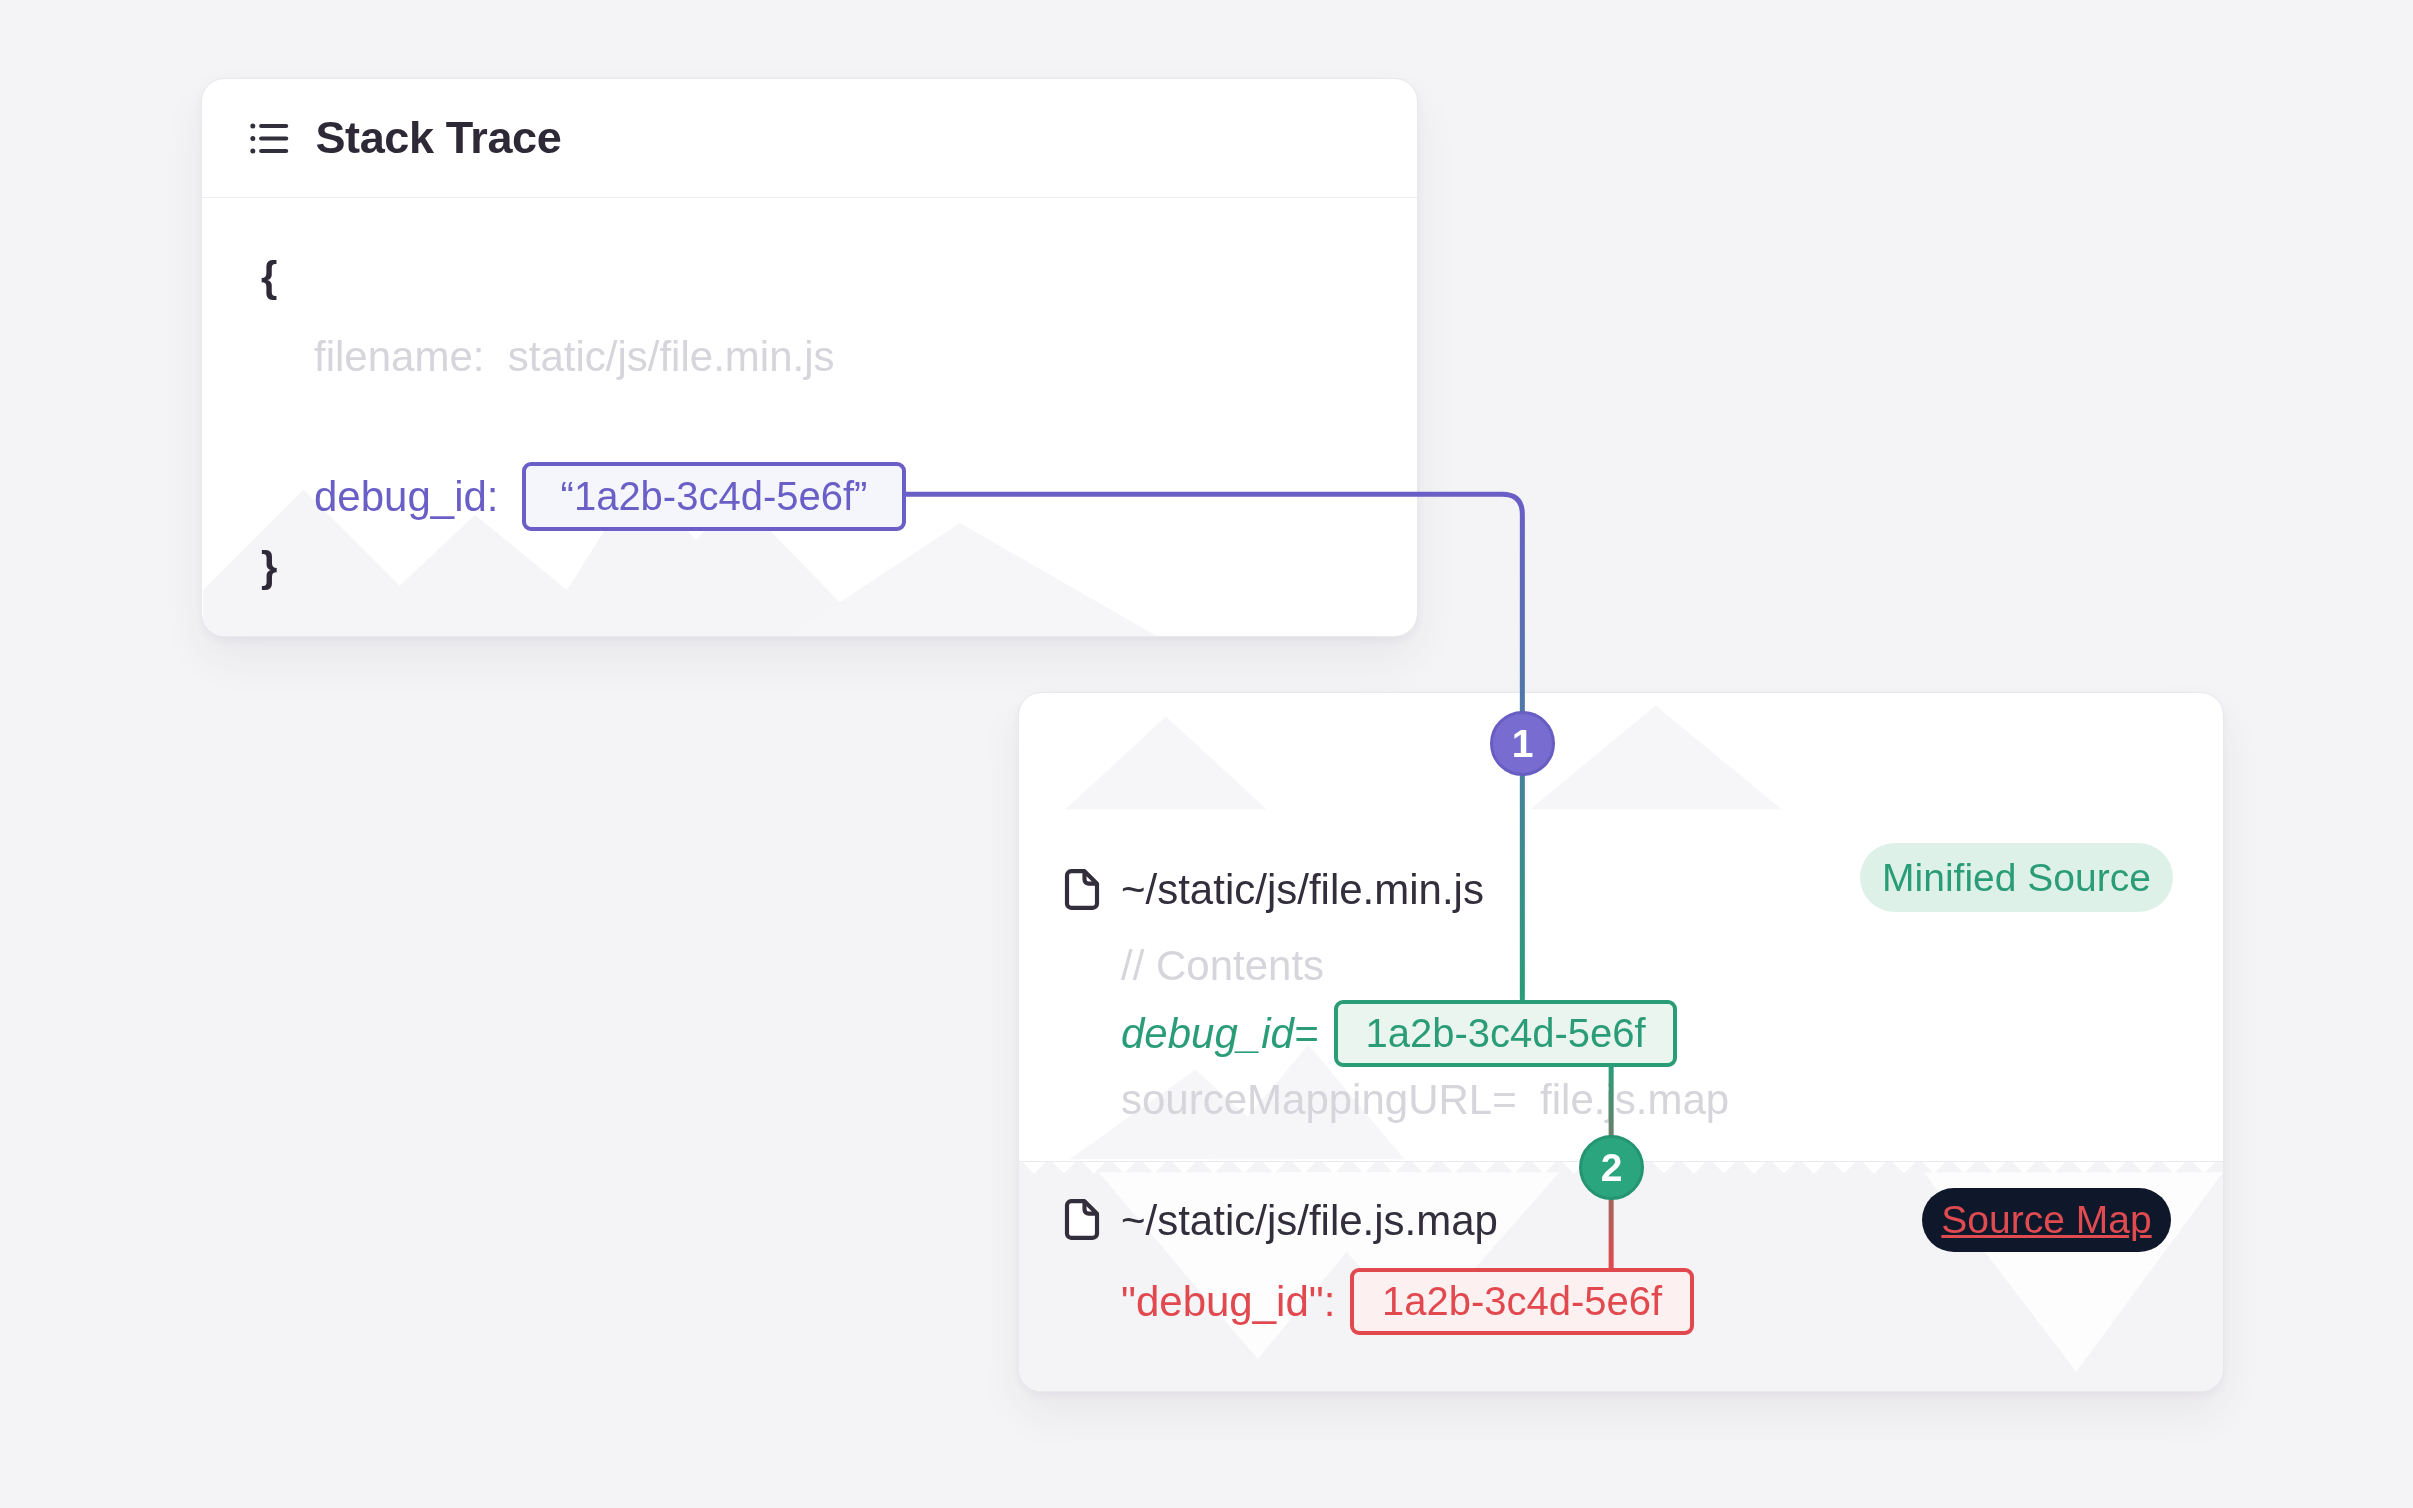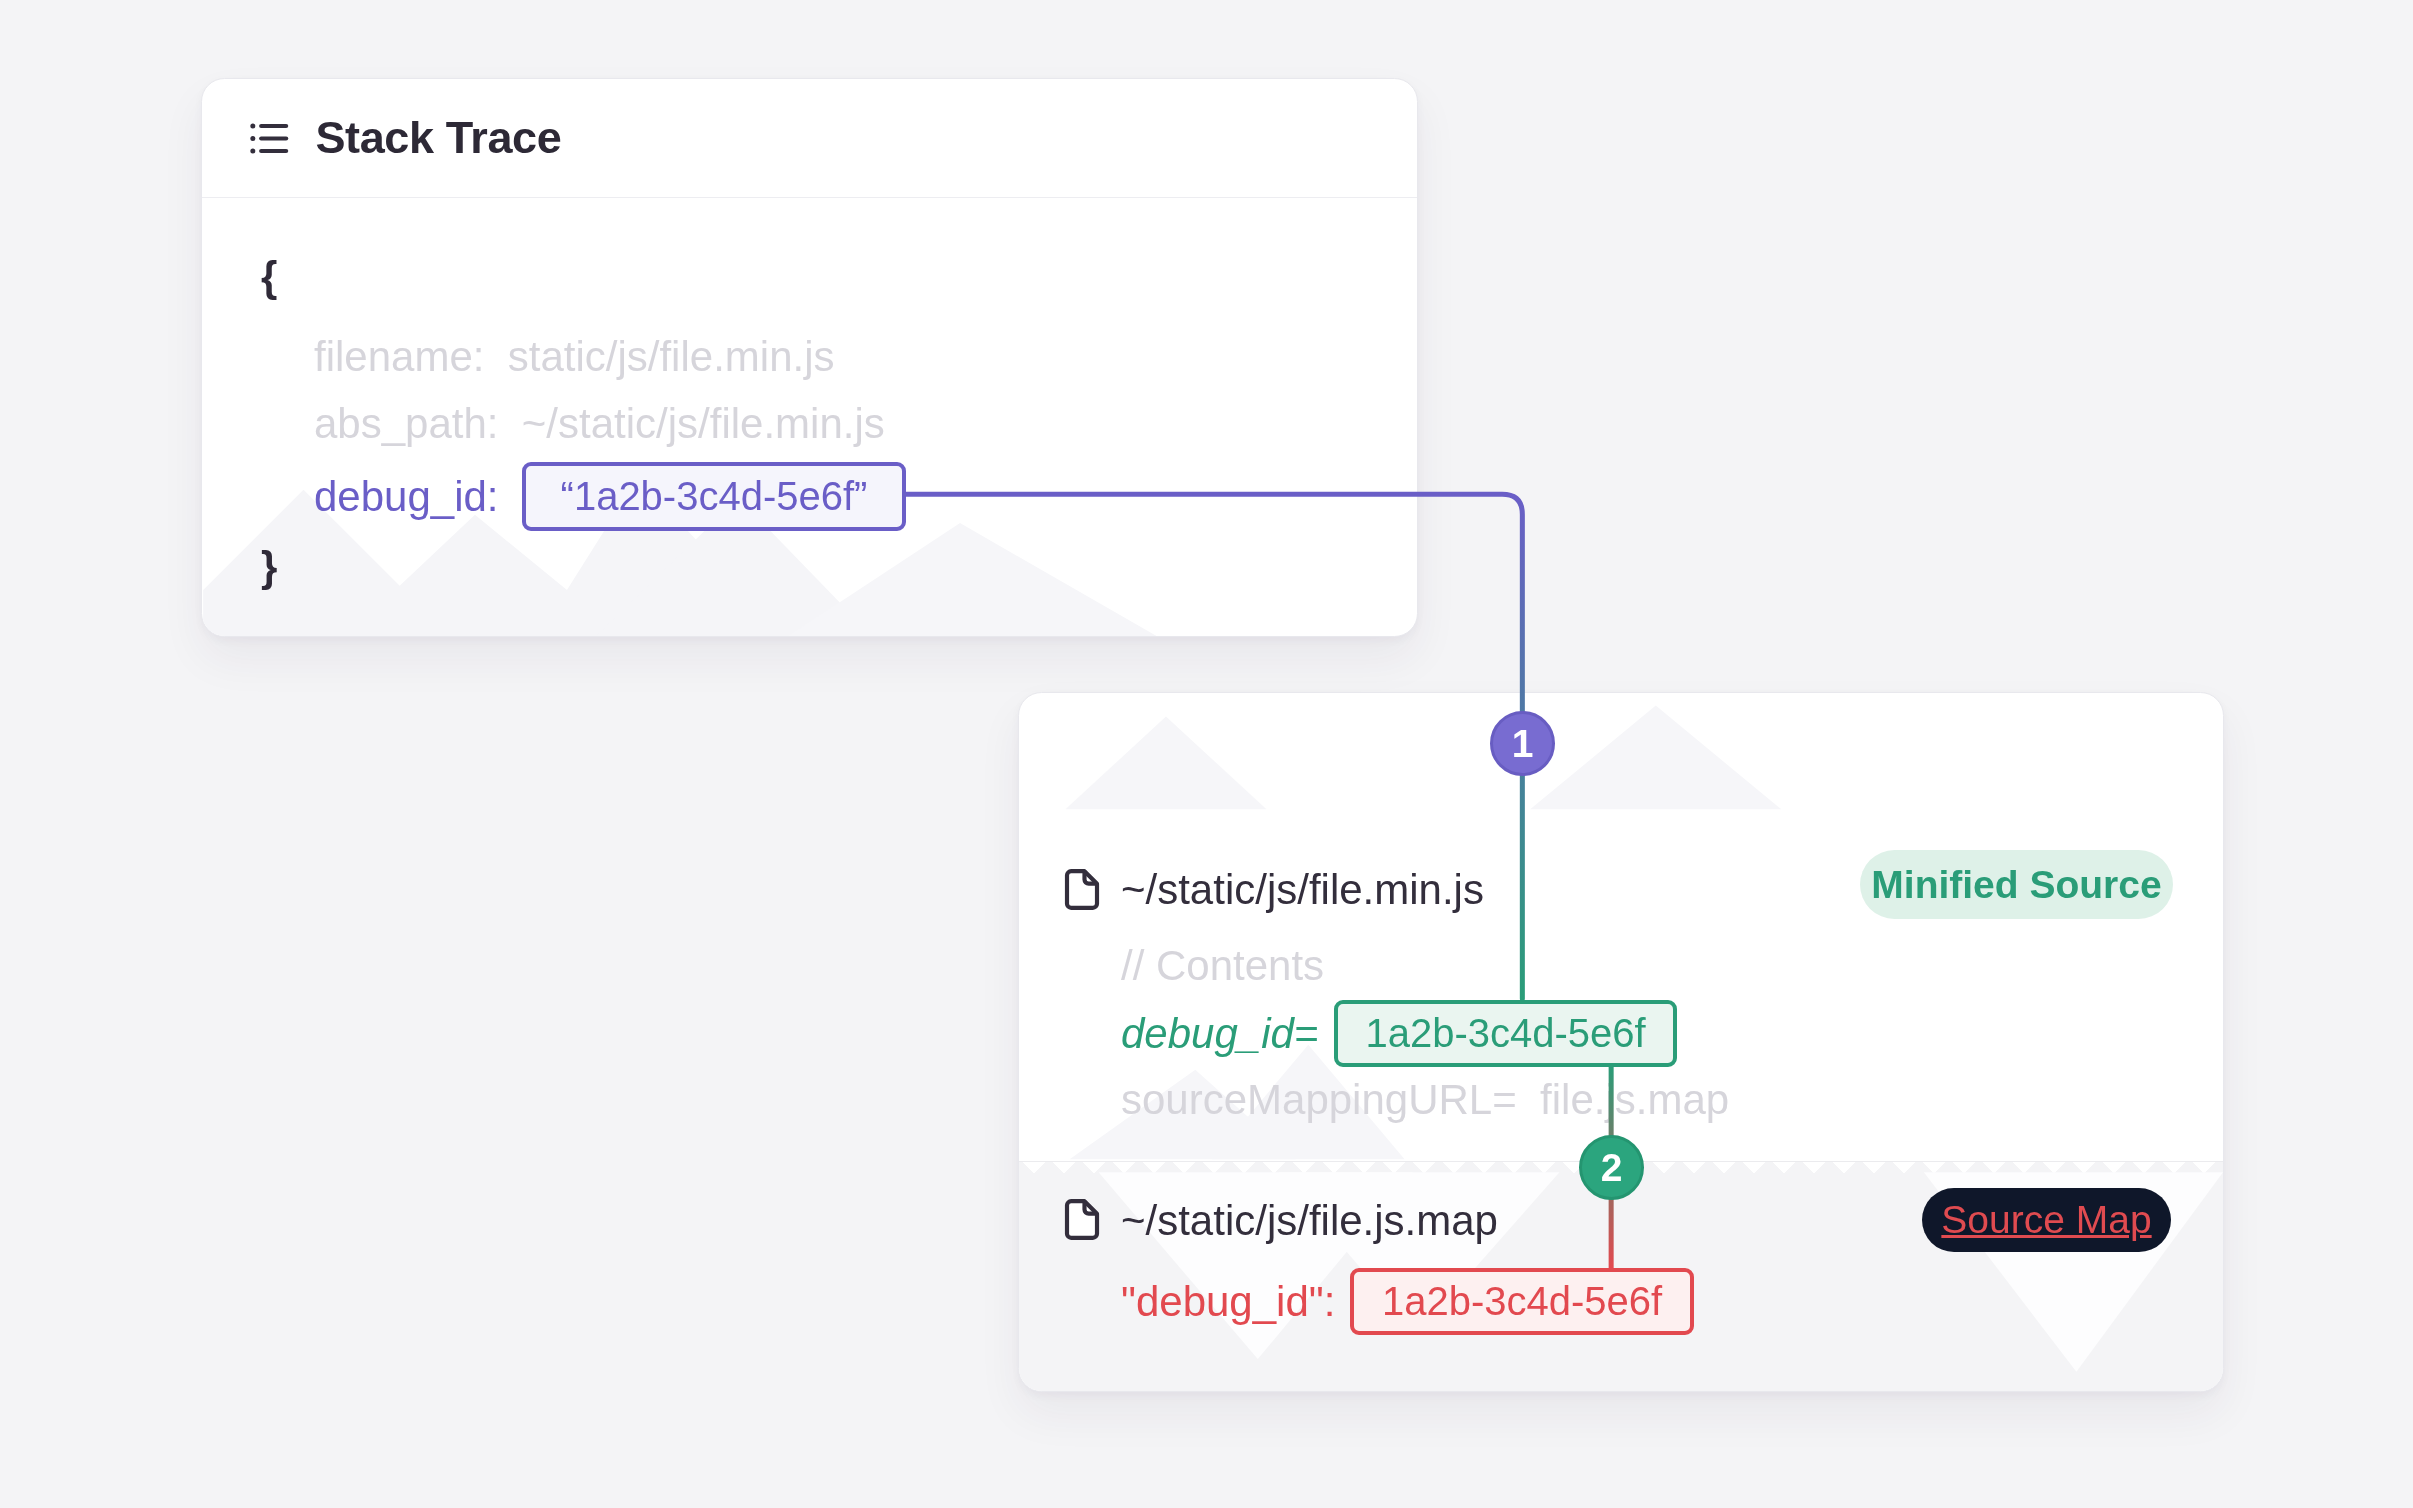--- a/index.html
+++ b/index.html
@@ -125,21 +125,20 @@
         </g>
       </svg>
       <div class="card-title">Stack Trace</div>
     </div>
 
 
     <div class="code-row brace" style="left:59px; top:173px; height:50px;">{</div>
 
     <div class="code-row muted" style="left:112px; top:253px; height:50px;">filename:  static/js/file.min.js</div>
 
-    <div class="code-row muted" style="left:112px; top:320px; height:50px;">abs_path:  ~/static/js/file.min.js</div>
 
     <div class="code-row key-purple" style="left:112px; top:383px; height:69px;">debug_id:</div>
 
     <div class="value-box purple" style="left:320px; top:383px; width:384px; height:69px;">“1a2b-3c4d-5e6f”</div>
 
     <div class="code-row brace" style="left:59px; top:463px; height:50px;">}</div>
   </div>
 
   <div class="card" style="left:1018px; top:692px; width:1204px; height:698px;">
 
@@ -158,21 +157,21 @@
       </svg>
       <div class="zigzag"></div>
     </div>
 
 
     <svg class="deco" style="left:42px; top:174px; z-index:2;" width="42" height="45" viewBox="0 0 50 54">
       <path d="M28 5 H12 a5 5 0 0 0 -5 5 v34 a5 5 0 0 0 5 5 h26 a5 5 0 0 0 5 -5 V20 Z" fill="#ffffff" stroke="#332e3c" stroke-width="5" stroke-linejoin="round"></path>
       <path d="M28 5 v10 a5 5 0 0 0 5 5 h10" fill="none" stroke="#332e3c" stroke-width="5" stroke-linejoin="round"></path>
     </svg>
     <div class="code-row dark" style="left:102px; top:168px; height:57px;">~/static/js/file.min.js</div>
-    <div class="pill mint" style="left:841px; top:157px; width:313px; height:69px;font-weight:bold;">Minified Source</div>
+    <div class="pill mint" style="left:841px; top:150px; width:313px; height:69px;">Minified Source</div>
 
     <div class="code-row muted" style="left:102px; top:248px; height:50px;">// Contents</div>
 
     <div class="code-row key-green" style="left:102px; top:307px; height:67px;font-style:italic;">debug_id=</div>
     <div class="value-box green" style="left:315px; top:307px; width:343px; height:67px;">1a2b-3c4d-5e6f</div>
 
     <div class="code-row muted" style="left:102px; top:382px; height:50px;">sourceMappingURL=  file.js.map</div>
 
     <svg class="deco" style="left:42px; top:504px; z-index:2;" width="42" height="45" viewBox="0 0 50 54">
       <path d="M28 5 H12 a5 5 0 0 0 -5 5 v34 a5 5 0 0 0 5 5 h26 a5 5 0 0 0 5 -5 V20 Z" fill="#ffffff" stroke="#332e3c" stroke-width="5" stroke-linejoin="round"></path>

